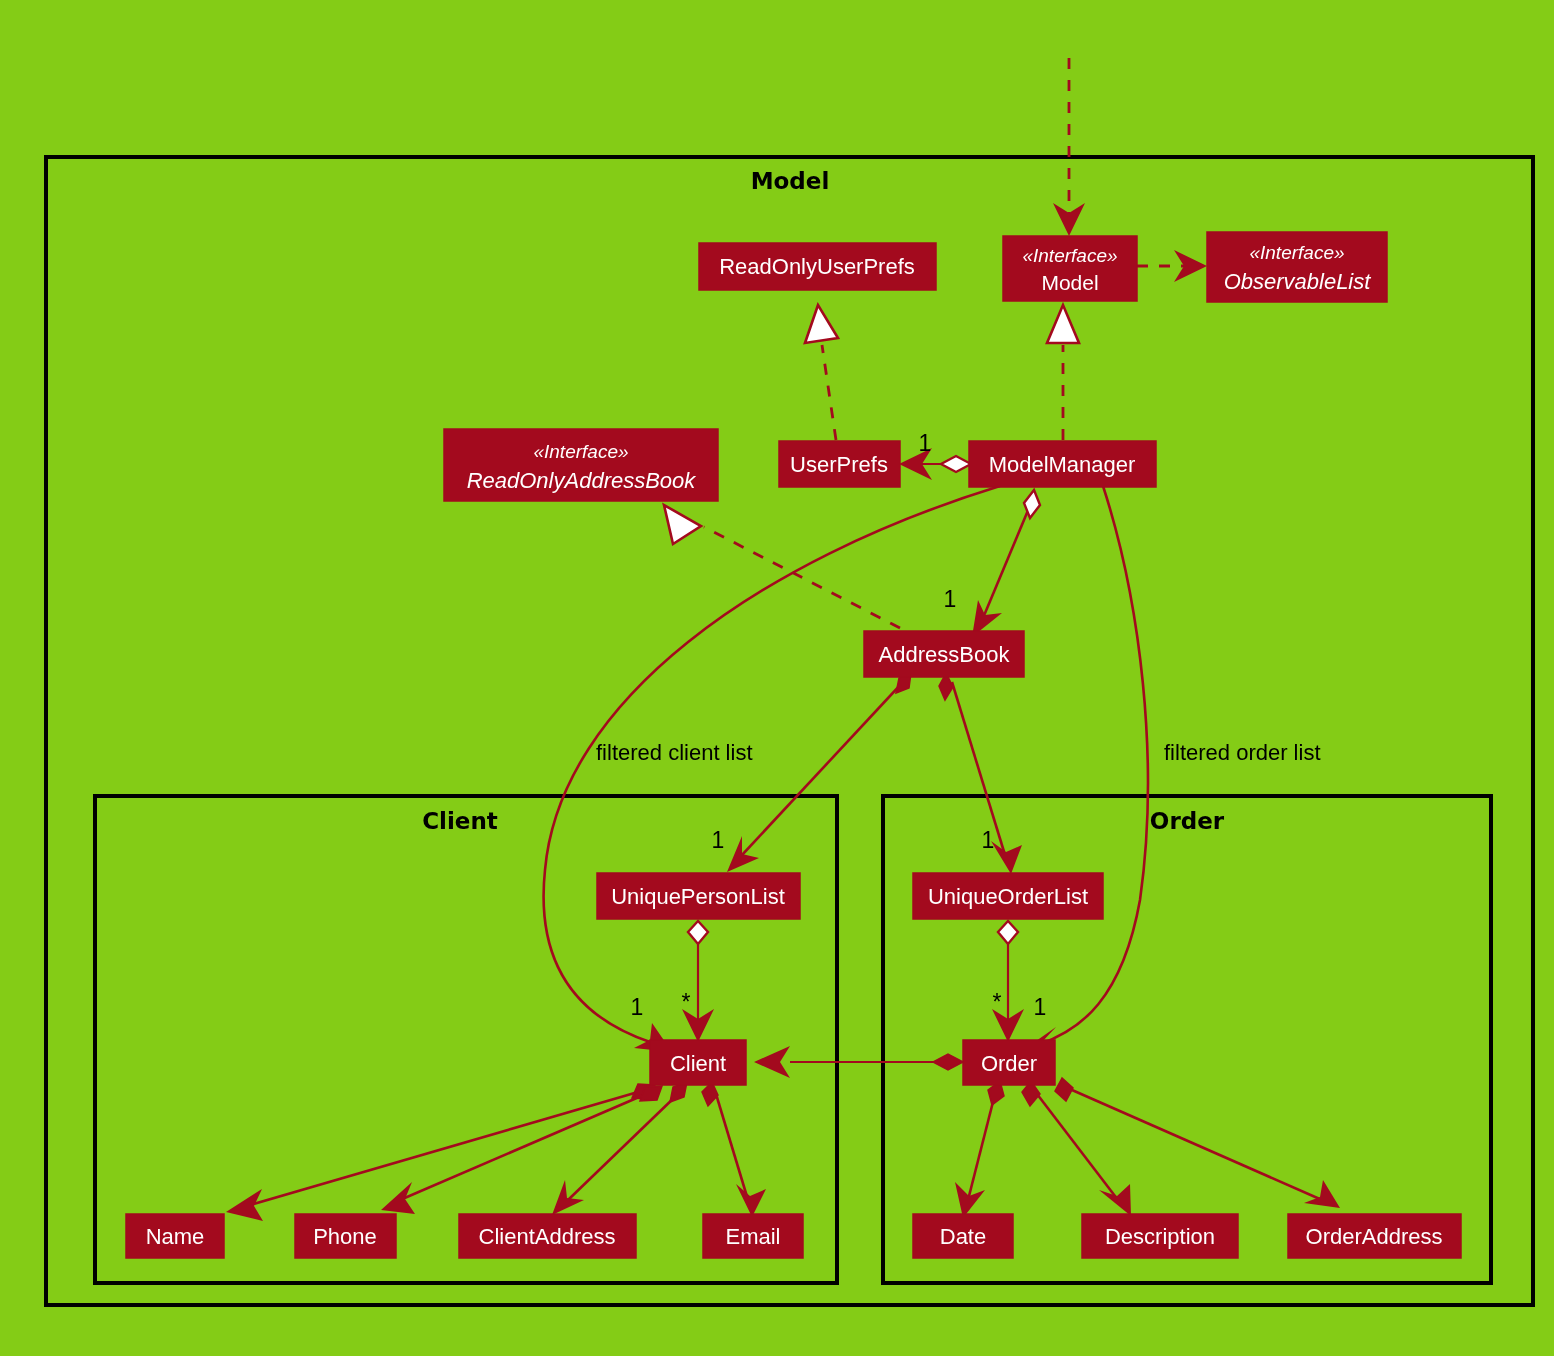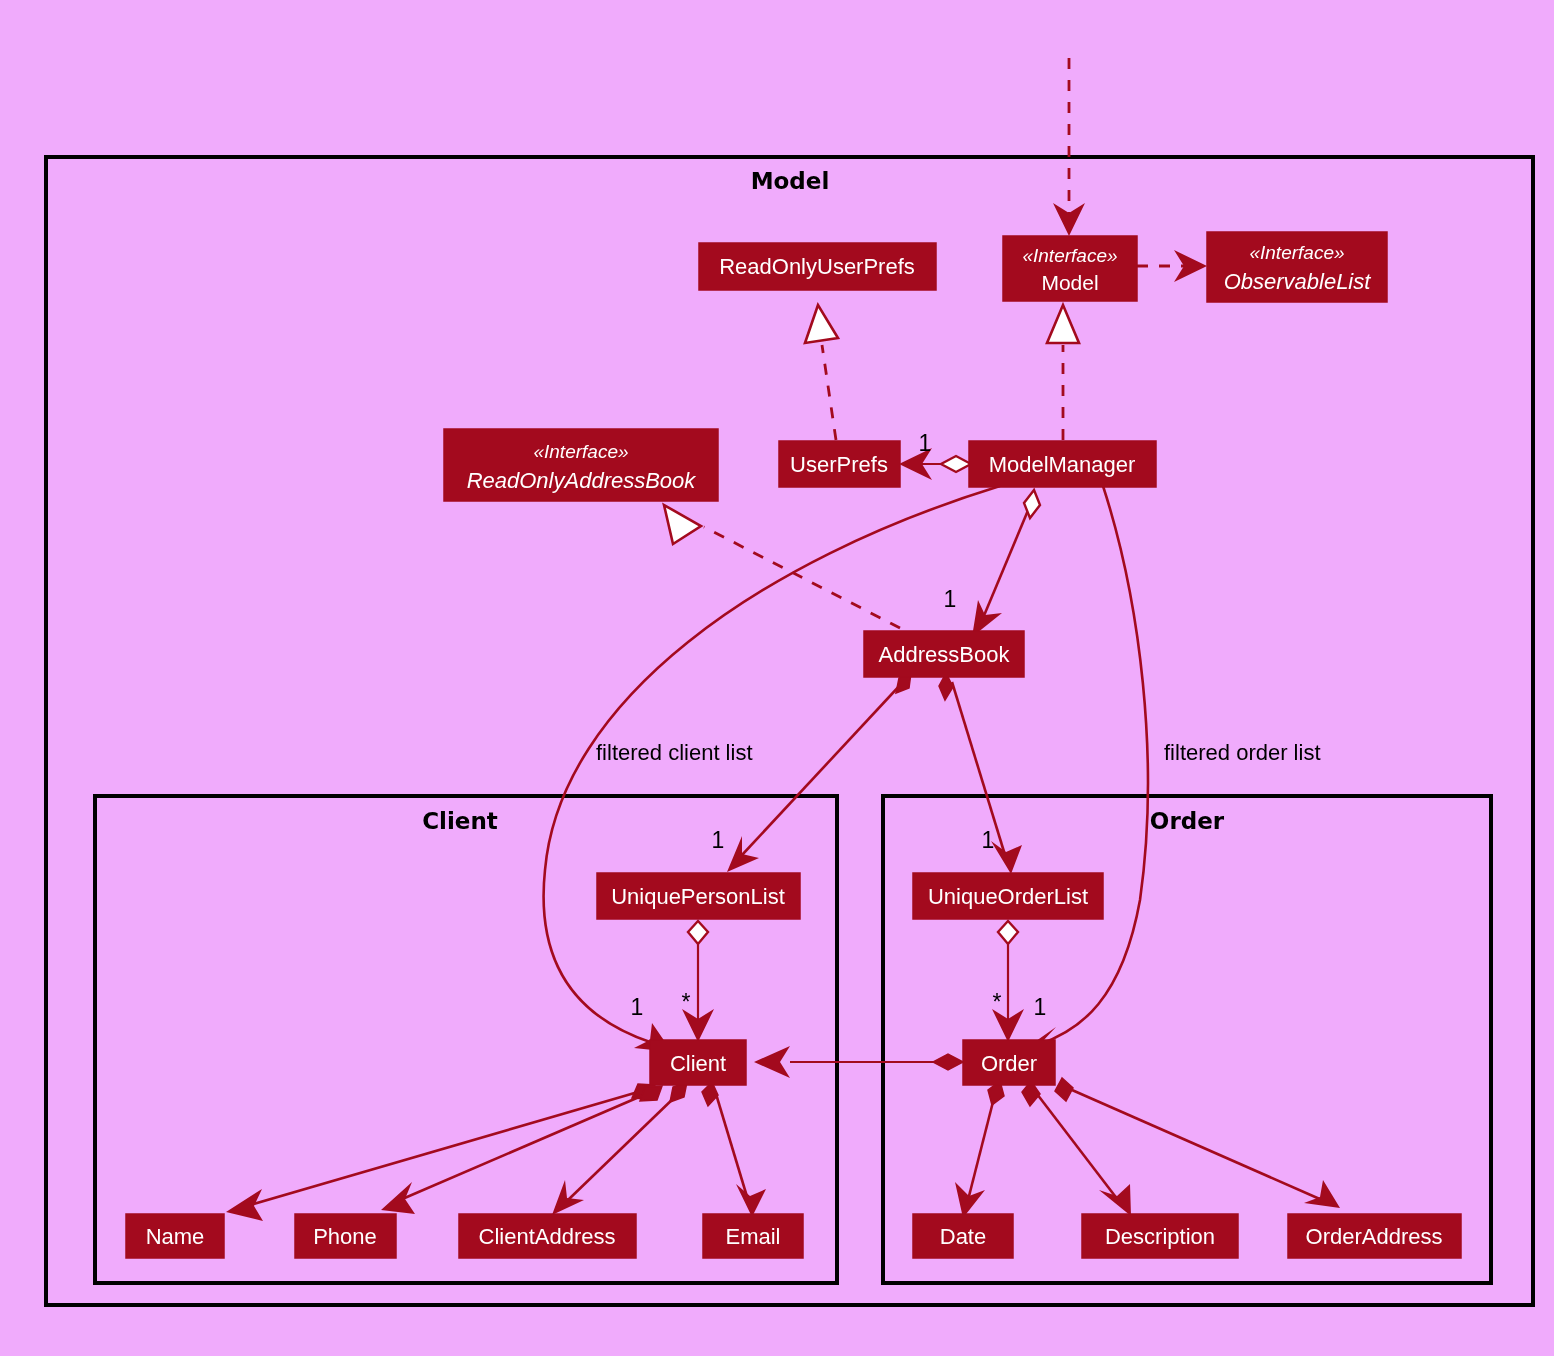--- a/index.html
+++ b/index.html
@@ -5,21 +5,21 @@
 <style>
   html, body {
     margin: 0;
     padding: 0;
     background: #ffffff;
   }
   #page {
     position: relative;
     width: 1554px;
     height: 1356px;
-    background: #f0abfc;
+    background: #84cc16;
     font-family: "Liberation Sans", sans-serif;
     overflow: hidden;
   }
   svg.diagram {
     position: absolute;
     left: 0;
     top: 0;
     width: 1554px;
     height: 1356px;
   }

